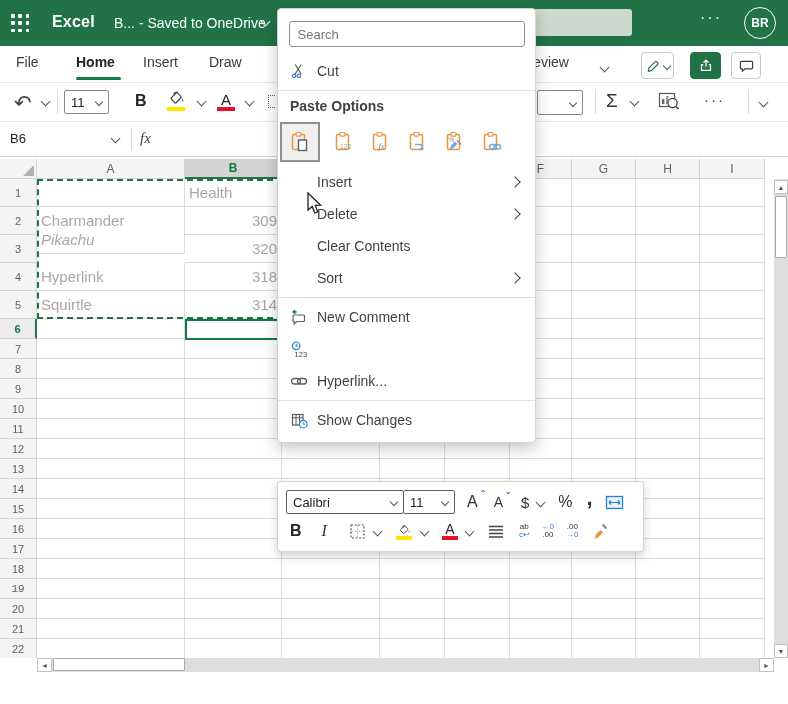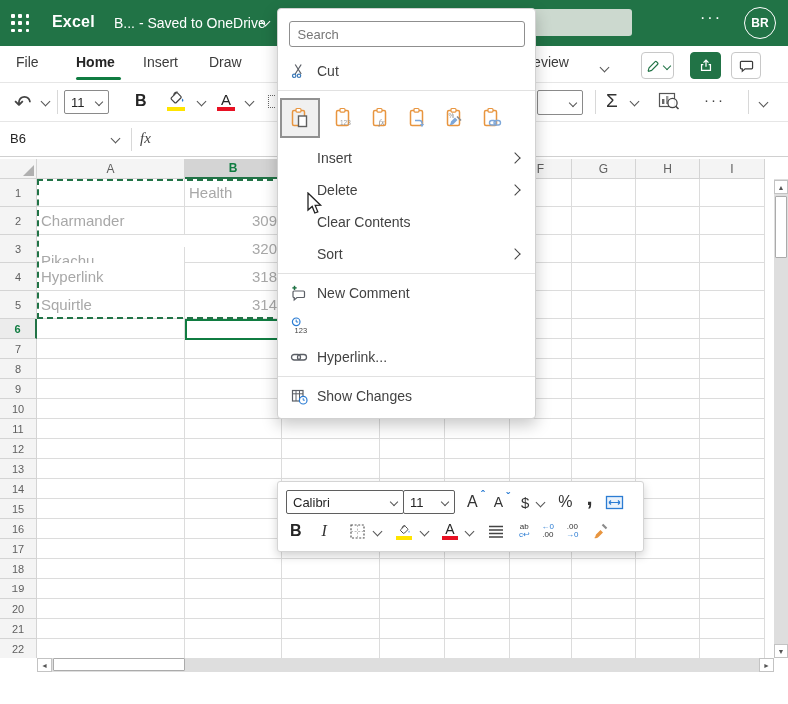--- a/index.html
+++ b/index.html
@@ -243,21 +243,21 @@
       <div class="cell al" style="left: 37px; top: 50px; width: 148px; height: 28px;">Charmander</div>
       <div class="cell ar" style="left: 185px; top: 50px; width: 97px; height: 28px;">309</div>
       <div class="cell al" style="left: 282px; top: 50px; width: 98px; height: 28px;"></div>
       <div class="cell al" style="left: 380px; top: 50px; width: 65px; height: 28px;"></div>
       <div class="cell al" style="left: 445px; top: 50px; width: 65px; height: 28px;"></div>
       <div class="cell al" style="left: 510px; top: 50px; width: 62px; height: 28px;"></div>
       <div class="cell al" style="left: 572px; top: 50px; width: 64px; height: 28px;"></div>
       <div class="cell al" style="left: 636px; top: 50px; width: 64px; height: 28px;"></div>
       <div class="cell al" style="left: 700px; top: 50px; width: 65px; height: 28px;"></div>
       <div class="gh" style="left: 0px; top: 78px; width: 37px; height: 28px; font-size: 11px;">3</div>
-      <div class="cell al" style="left: 37px; top: 90px; width: 148px; height: 28px;">Pikachu</div>
+      <div class="cell al" style="left: 37px; top: 69px; width: 148px; height: 28px; font-style: italic;">Pikachu</div>
       <div class="cell ar" style="left: 185px; top: 78px; width: 97px; height: 28px;">320</div>
       <div class="cell al" style="left: 282px; top: 78px; width: 98px; height: 28px;"></div>
       <div class="cell al" style="left: 380px; top: 78px; width: 65px; height: 28px;"></div>
       <div class="cell al" style="left: 445px; top: 78px; width: 65px; height: 28px;"></div>
       <div class="cell al" style="left: 510px; top: 78px; width: 62px; height: 28px;"></div>
       <div class="cell al" style="left: 572px; top: 78px; width: 64px; height: 28px;"></div>
       <div class="cell al" style="left: 636px; top: 78px; width: 64px; height: 28px;"></div>
       <div class="cell al" style="left: 700px; top: 78px; width: 65px; height: 28px;"></div>
       <div class="gh" style="left: 0px; top: 106px; width: 37px; height: 28px; font-size: 11px;">4</div>
       <div class="cell al" style="left: 37px; top: 106px; width: 148px; height: 28px;">Hyperlink</div>
@@ -473,20 +473,21 @@
               <line x1="4.2" y1="1.5" x2="10.2" y2="11"></line>
               <line x1="10.2" y1="1.5" x2="4.2" y2="11"></line>
             </g>
             <circle cx="3.2" cy="12.8" r="1.7" fill="none" stroke="#3d7ab8" stroke-width="1.2"></circle>
             <circle cx="8" cy="12.8" r="1.7" fill="none" stroke="#3d7ab8" stroke-width="1.2"></circle>
           </svg>
         </span>
         <span class="lbl">Cut</span>
       </div>
       <div class="mdiv"></div>
+      <div class="mhdr">Paste Options</div>
       <div class="paste-row">
         <div class="paste-opt selected">
           <svg width="22" height="22" viewBox="0 0 22 22">
             <rect x="3.5" y="3.5" width="12" height="15" rx="1.5" fill="none" stroke="#e8953f" stroke-width="1.5"></rect>
             <rect x="7" y="1.5" width="5" height="3.6" rx="1" fill="#fff" stroke="#e8953f" stroke-width="1.2"></rect>
             <rect x="9.5" y="9" width="8" height="10.5" fill="#fff" stroke="#5f5f5f" stroke-width="1.4"></rect>
           </svg>
         </div>
         <div class="paste-opt">
           <svg width="22" height="22" viewBox="0 0 22 22">

